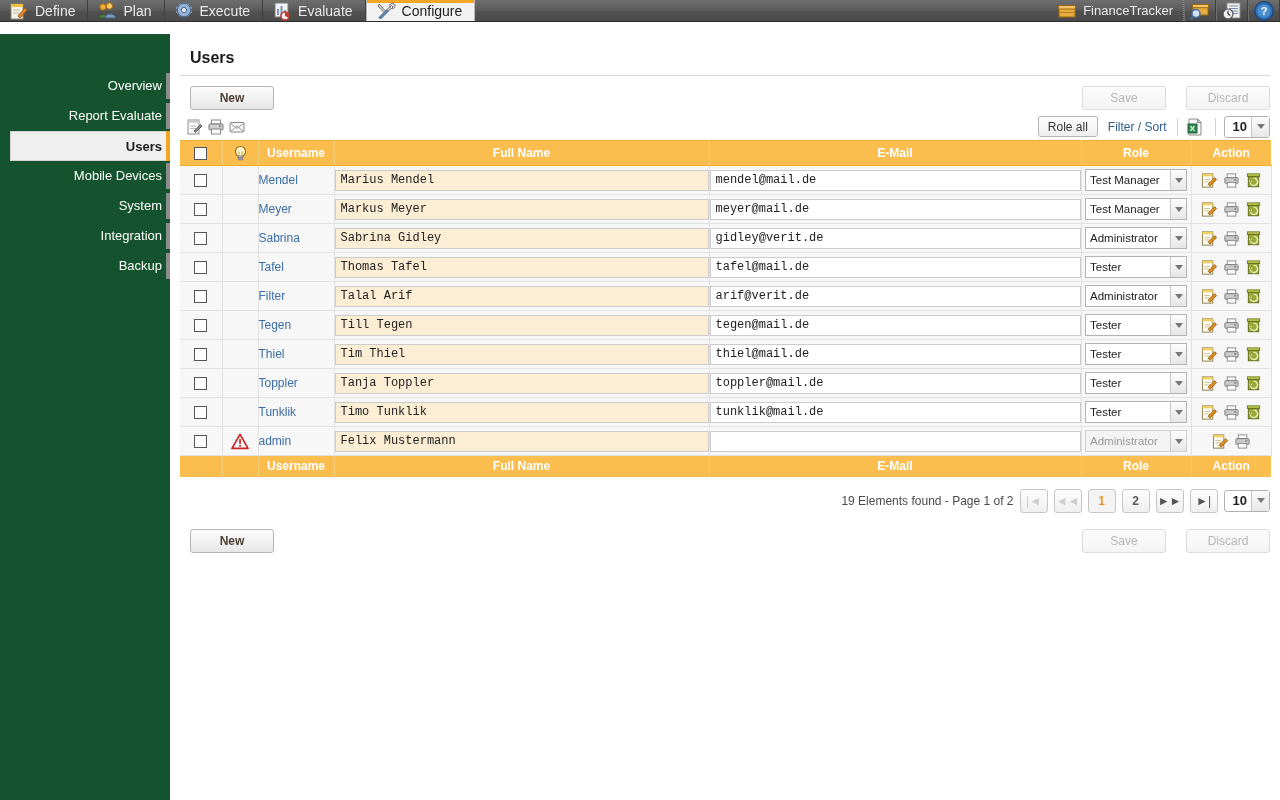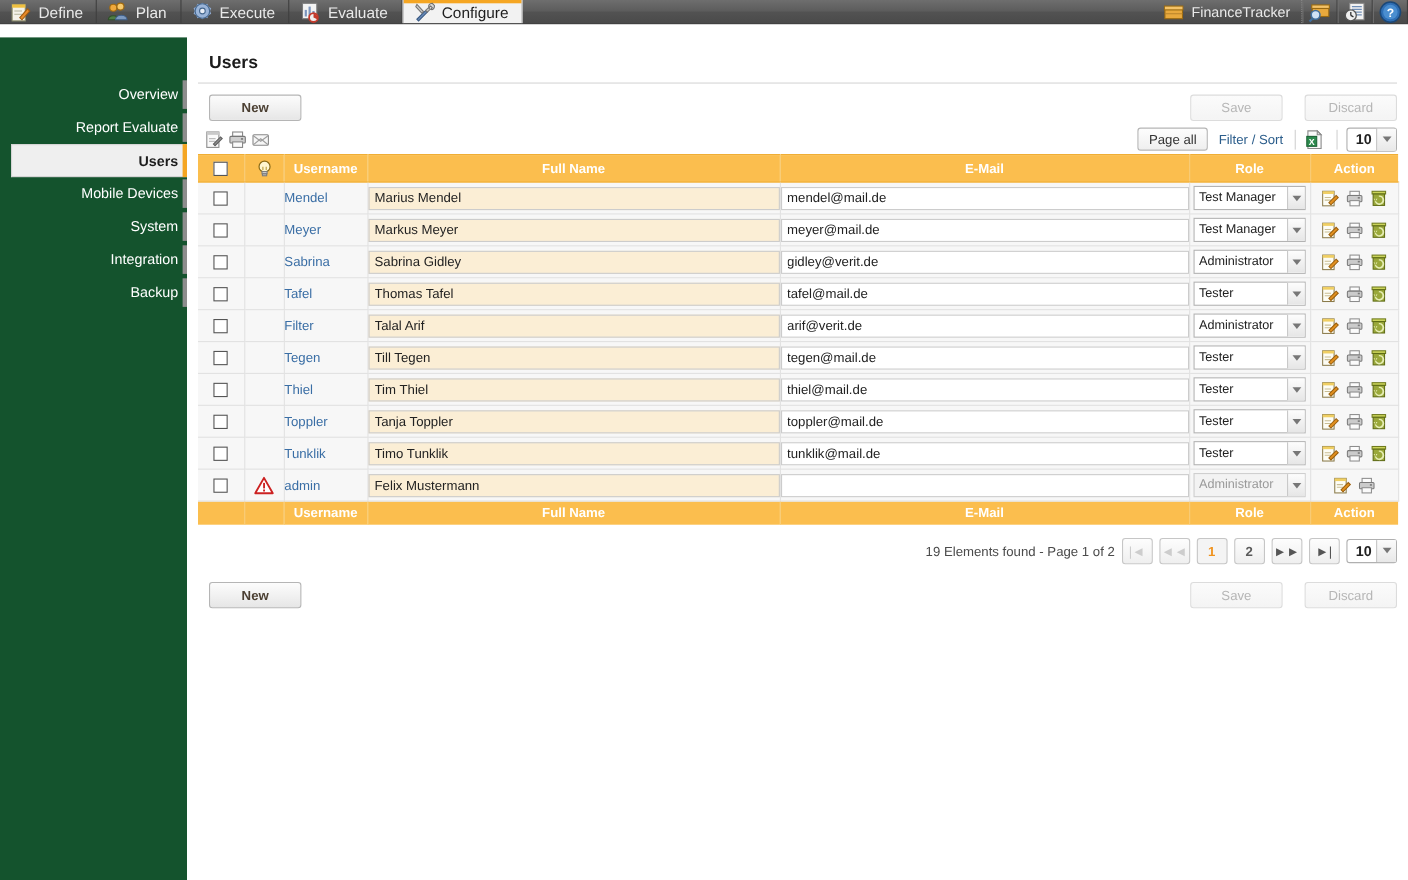--- a/index.html
+++ b/index.html
@@ -201,21 +201,21 @@
 
   .cbx {
     width: 13px; height: 13px; border: 1px solid #555; background: #fff;
     display: inline-block; vertical-align: middle; cursor: pointer;
   }
   .ulink { color: #3a6ea5; font-size: 12px; cursor: pointer; }
   .inp {
     width: 100%; height: 21px;
     border: 1px solid #ccc;
     background: #fbeed5;
-    font-family: Liberation Sans, sans-serif;
+    font-family: Liberation Mono, monospace;
     font-size: 12px; color: #222;
     padding: 0 5px;
   }
   .inp.white { background: #ffffff; }
   .rsel {
     width: 102px; height: 22px;
     border: 1px solid #b3b3b3; background: #fff;
     display: inline-flex; align-items: center;
     font-size: 11.5px; color: #222;
     padding-left: 4px; position: relative; cursor: pointer;
@@ -426,21 +426,21 @@
     </span>
     <span class="tool-ico">
       <svg width="18" height="18" viewBox="0 0 18 18">
         <rect x="2" y="4.5" width="14" height="9.5" rx="1" fill="#f6f6f6" stroke="#888"></rect>
         <path d="M2 13.8 L9 8.2 L16 13.8" fill="none" stroke="#9e9e9e"></path>
         <path d="M2 5.2 L9 10.4 L16 5.2" fill="none" stroke="#9e9e9e"></path>
       </svg>
     </span>
 
     <div class="right">
-      <div class="mini-btn">Page all</div>
+      <div class="mini-btn">Role all</div>
       <div class="link">Filter / Sort</div>
       <div class="vsep"></div>
       <span class="tool-ico">
         <svg width="18" height="18" viewBox="0 0 18 18">
           <path d="M3 1 L11.5 1 L15 4.5 L15 17 L3 17 Z" fill="#fafafa" stroke="#8a8a8a"></path>
           <path d="M11.5 1 L11.5 4.5 L15 4.5 Z" fill="#e4e4e4" stroke="#8a8a8a"></path>
           <rect x="2" y="6" width="9" height="9" fill="#2d8a4e" stroke="#1d6437"></rect>
           <text x="6.5" y="13.4" font-family="Liberation Sans, sans-serif" font-size="8" font-weight="bold" fill="#fff" text-anchor="middle">X</text>
         </svg>
       </span>

